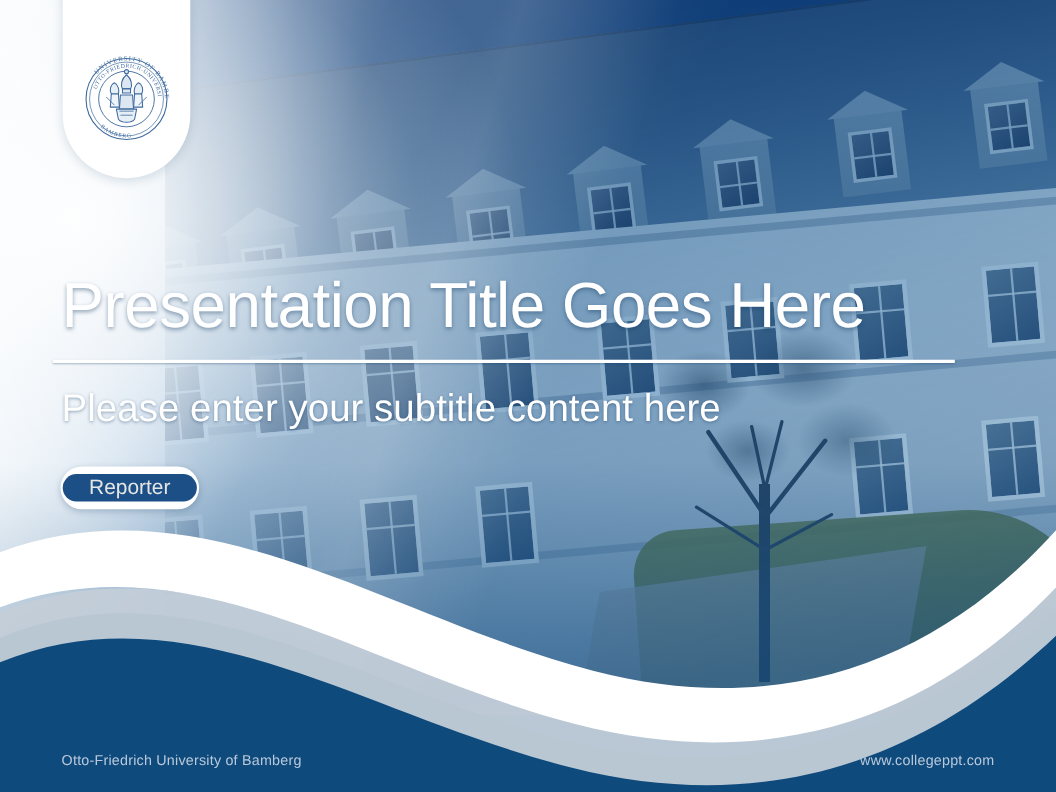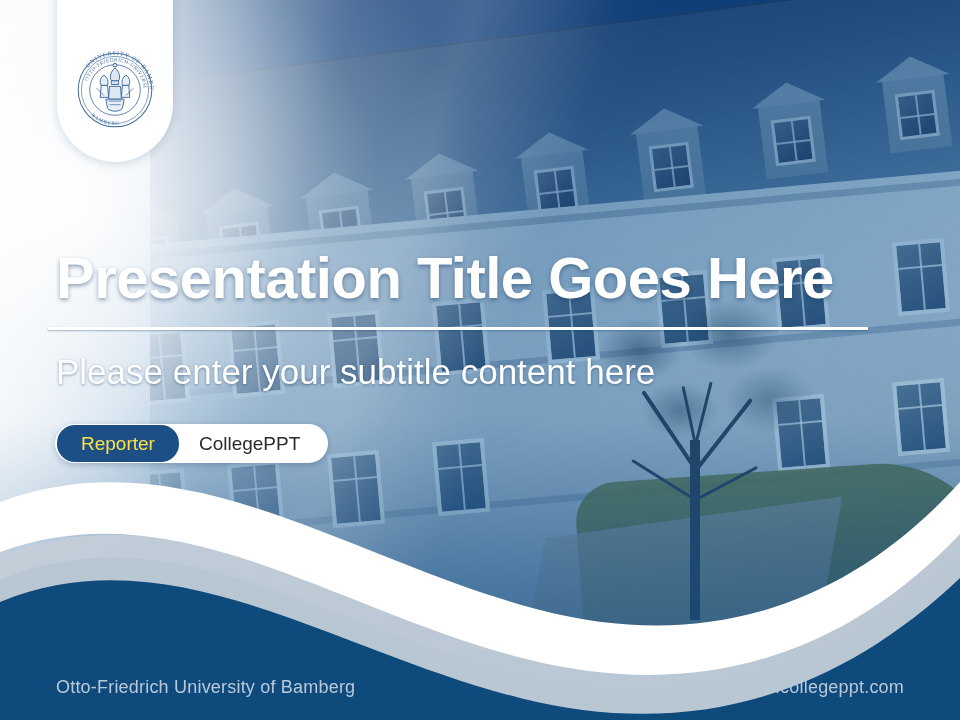--- a/index.html
+++ b/index.html
@@ -251,21 +251,21 @@
   }
   .seal { width: 92px; height: 92px; display: block; }
 
   
   .title {
     position: absolute;
     left: 56px;
     top: 248px;
     width: 860px;
     font-size: 58px;
-    font-weight: bold;
+    font-weight: normal;
     line-height: 1.05;
     color: #ffffff;
     letter-spacing: -0.5px;
     text-shadow: 0 2px 4px rgba(15,55,95,.45);
     white-space: nowrap;
   }
   .divider {
     position: absolute;
     left: 48px;
     top: 327px;
@@ -293,42 +293,42 @@
     height: 39px;
     background: #ffffff;
     border-radius: 20px;
     display: flex;
     align-items: center;
     padding: 2px;
     box-shadow: 0 2px 6px rgba(15,55,95,.25);
   }
   .pill-left {
     background: #1b4f86;
-    color: #fde047;
+    color: #e5e5e5;
     border-radius: 18px;
-    height: 37px;
+    height: 25px;
     padding: 0 24px;
     display: flex;
     align-items: center;
     font-size: 19px;
   }
   .pill-right {
     color: #2b2b2b;
     height: 35px;
     padding: 0 26px 0 20px;
     display: flex;
     align-items: center;
     font-size: 19px;
   }
 
   
   .footer-left, .footer-right {
     position: absolute;
     bottom: 22px;
-    font-size: 18px;
+    font-size: 13px;
     color: #b9c9da;
     letter-spacing: .2px;
   }
   .footer-left  { left: 56px; }
   .footer-right { right: 56px; }
 </style>
 </head>
 <body>
 
 <div class="slide">
@@ -459,19 +459,18 @@
   </div>
 
   <div class="title">Presentation Title Goes Here</div>
 
   <div class="divider"></div>
 
   <div class="subtitle">Please enter your subtitle content here</div>
 
   <div class="pill">
     <span class="pill-left">Reporter</span>
-    <span class="pill-right">CollegePPT</span>
   </div>
 
   <div class="footer-left">Otto-Friedrich University of Bamberg</div>
   <div class="footer-right">www.collegeppt.com</div>
 
 </div>
 
 </body></html>

